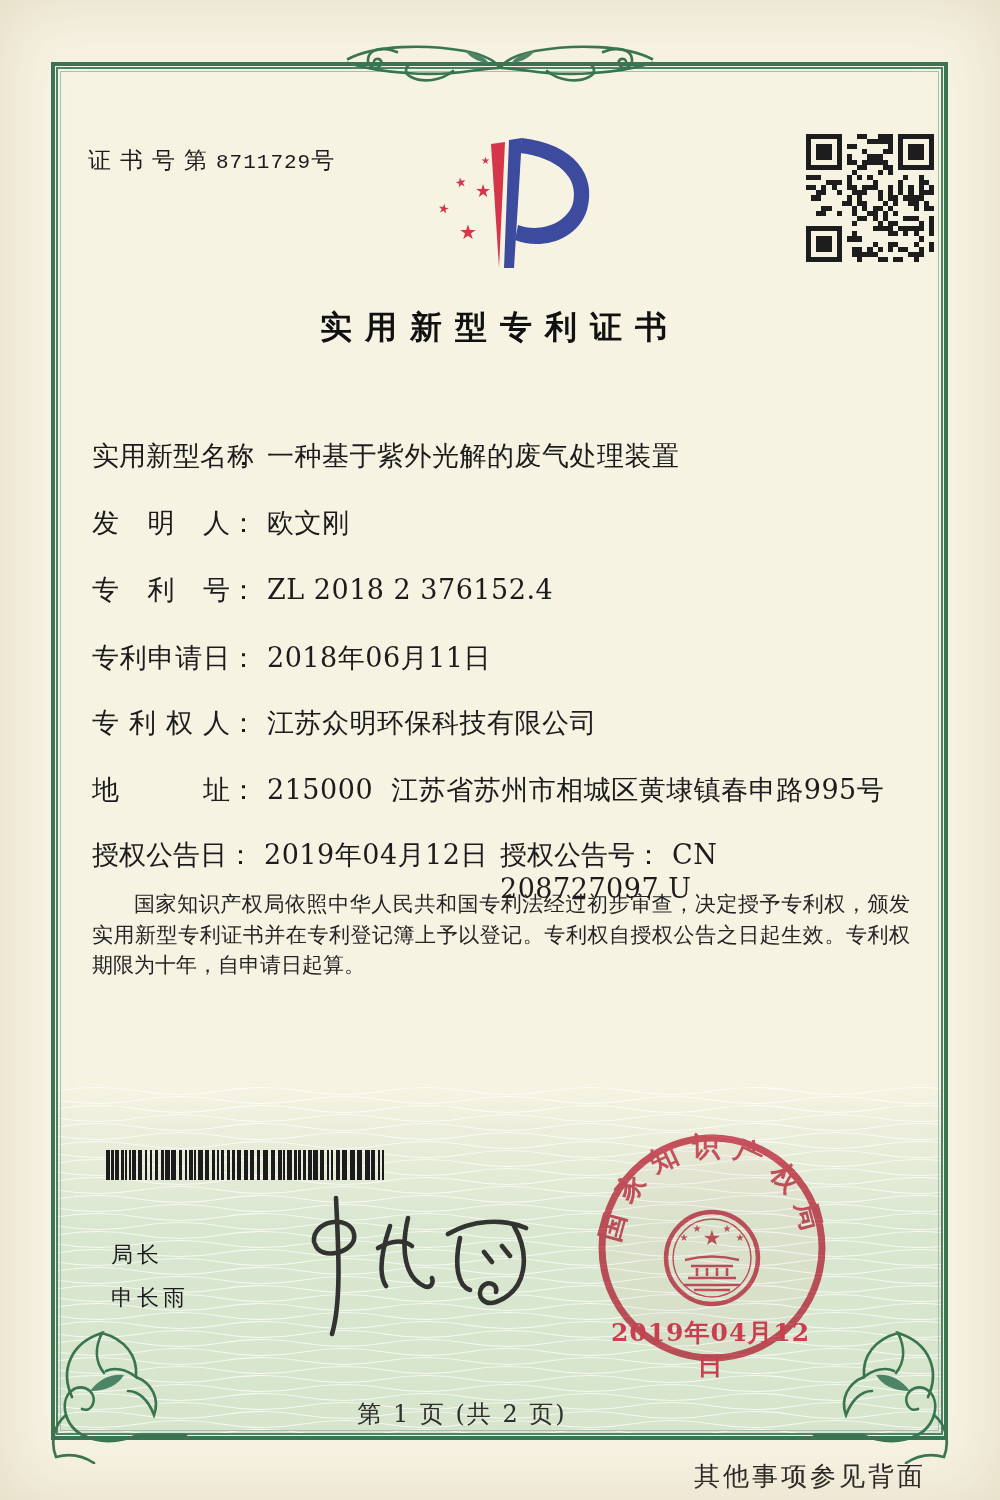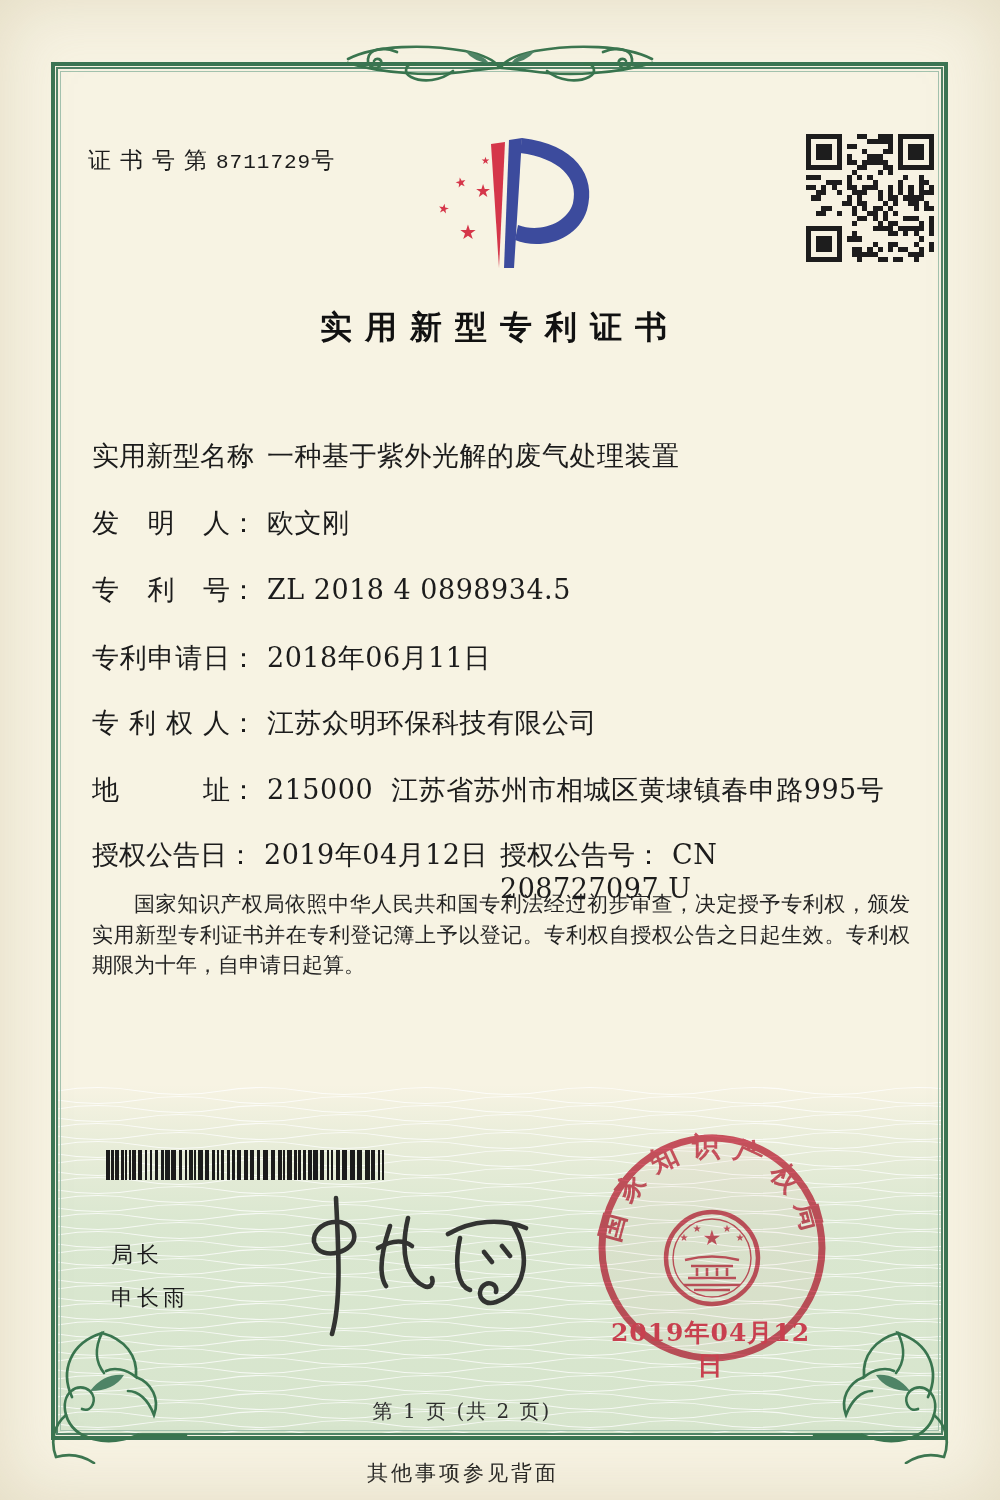--- a/index.html
+++ b/index.html
@@ -44,23 +44,23 @@
   .director{position:absolute;left:111px;z-index:3;
     font-family:"DejaVu Sans","Liberation Sans",sans-serif;
     font-size:22px;letter-spacing:4px;color:#1d1d1d;}
   .d1{top:1240px;} .d2{top:1283px;}
   .signature{position:absolute;left:262px;top:1192px;width:270px;height:145px;z-index:3;}
   .seal{position:absolute;left:592px;top:1128px;width:240px;height:240px;z-index:4;
     mix-blend-mode:multiply;opacity:.93;}
   .seal-date{position:absolute;left:598px;top:1316px;width:225px;text-align:center;z-index:4;
     color:#c8404f;font-size:25px;font-weight:600;letter-spacing:1px;}
   .pagefoot{position:absolute;left:0;width:924px;top:1398px;text-align:center;z-index:3;
-    font-size:20px;color:#2e2e2e;letter-spacing:2px;}
-  .backnote{position:absolute;left:0;width:926px;top:1459px;text-align:center;z-index:3;
-    font-size:21px;color:#222;letter-spacing:3px;}
+    font-size:24px;color:#2e2e2e;letter-spacing:2px;}
+  .backnote{position:absolute;left:0;width:926px;top:1459px;text-align:right;z-index:3;
+    font-size:26px;color:#222;letter-spacing:3px;}
   
   .orn{position:absolute;z-index:6;pointer-events:none;}
   .orn-top{left:345px;top:42px;width:310px;height:48px;}
   .orn-bl{left:38px;top:1322px;width:150px;height:142px;}
   .orn-br{left:812px;top:1322px;width:150px;height:142px;transform:scaleX(-1);}
   .orn svg{width:100%;height:100%;display:block;}
   .orn path{stroke:#39754f;fill:none;stroke-width:2.7;stroke-linecap:round;}
   .orn path.fl{fill:#4e8466;stroke:none;}
 </style>
 </head>
@@ -451,21 +451,21 @@
 
 <div class="title">实用新型专利证书</div>
 
 <div class="row" style="top:438px;">
   <span class="f-label">实用新型名称</span><span class="f-colon">：</span><span class="f-value">一种基于紫外光解的废气处理装置</span>
 </div>
 <div class="row" style="top:505px;">
   <span class="f-label">发明人</span><span class="f-colon">：</span><span class="f-value">欧文刚</span>
 </div>
 <div class="row" style="top:572px;">
-  <span class="f-label">专利号</span><span class="f-colon">：</span><span class="f-value">ZL 2018 4 0898934.5</span>
+  <span class="f-label">专利号</span><span class="f-colon">：</span><span class="f-value">ZL 2018 2 376152.4</span>
 </div>
 <div class="row" style="top:640px;">
   <span class="f-label">专利申请日</span><span class="f-colon">：</span><span class="f-value">2018年06月11日</span>
 </div>
 <div class="row" style="top:705px;">
   <span class="f-label">专利权人</span><span class="f-colon">：</span><span class="f-value">江苏众明环保科技有限公司</span>
 </div>
 <div class="row" style="top:772px;">
   <span class="f-label">地址</span><span class="f-colon">：</span><span class="f-value">215000  江苏省苏州市相城区黄埭镇春申路995号</span>
 </div>

